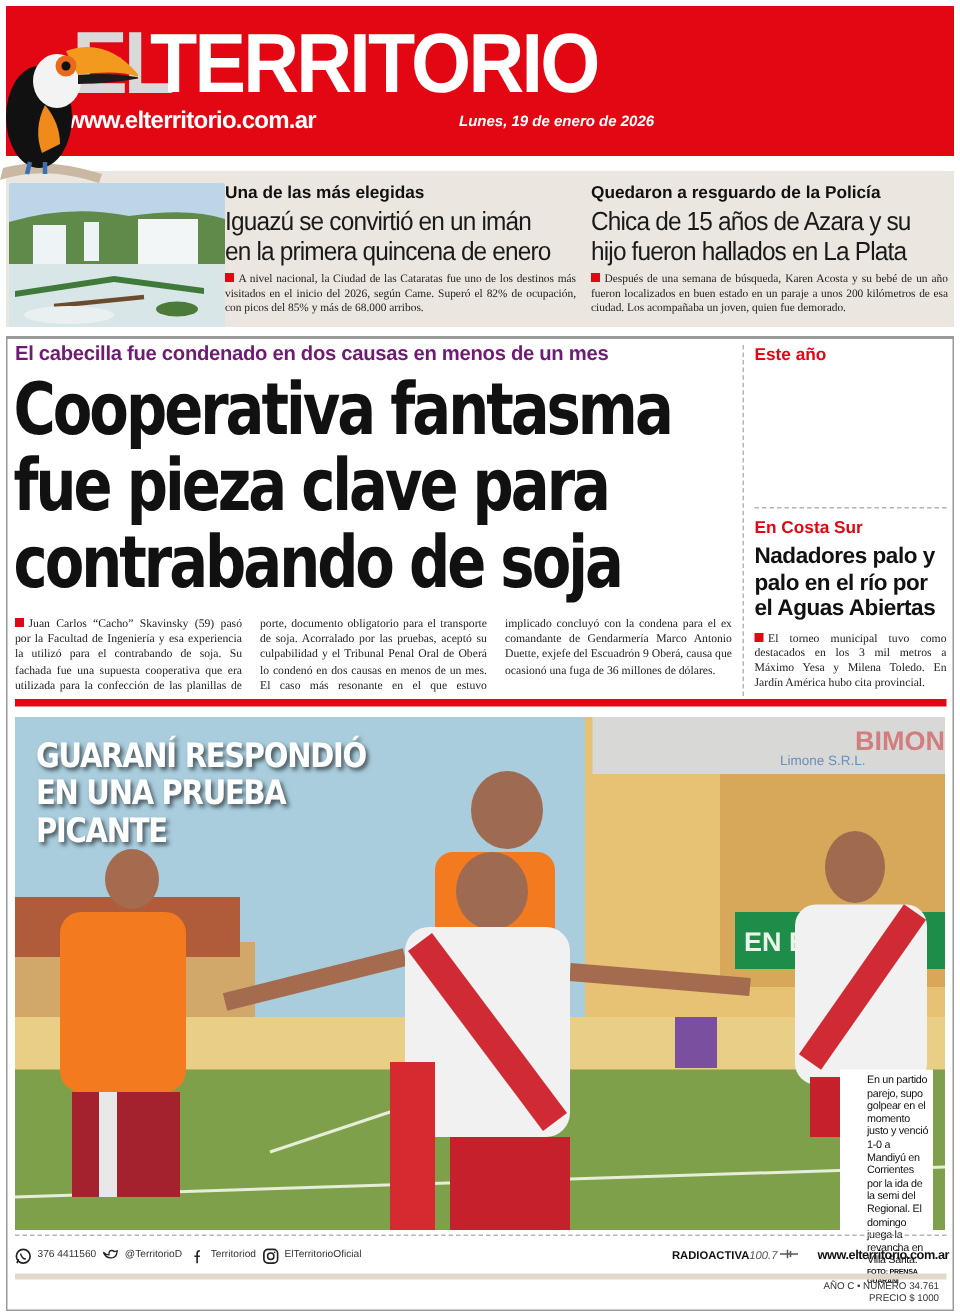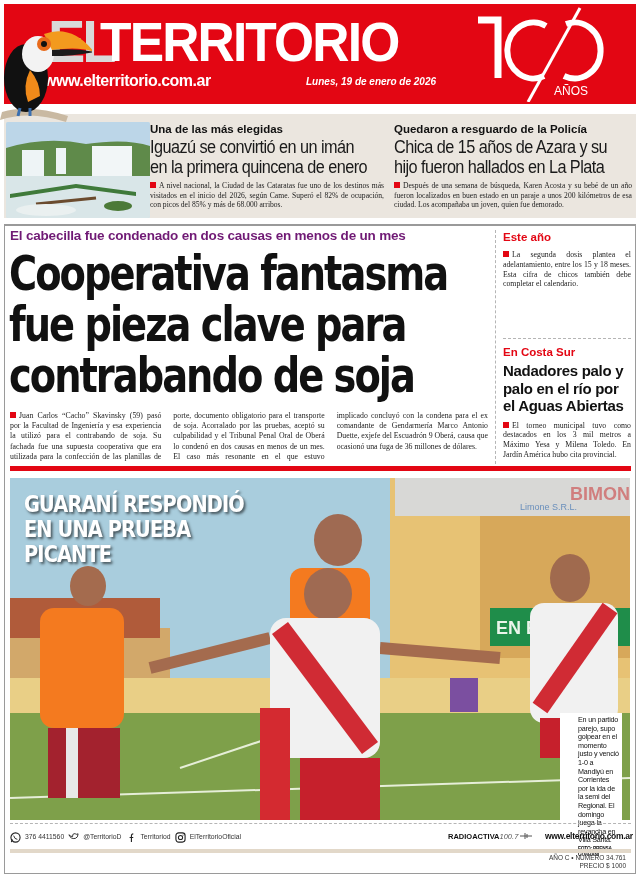--- a/index.html
+++ b/index.html
@@ -60,29 +60,20 @@
   .issue { position: absolute; right: 14px; top: 854px; text-align: right; font: 400 6.5px/8px "Liberation Sans", sans-serif; color: #333; }
 </style>
 </head>
 <body>
 
 <header class="masthead">
   <div class="logo-el">EL</div>
   <div class="logo-main">TERRITORIO</div>
   <div class="site-url">www.elterritorio.com.ar</div>
   <div class="date">Lunes, 19 de enero de 2026</div>
-  <div class="anniv">
-    <svg width="140" height="96" viewBox="0 0 140 96">
-      <path d="M10 14 H30 V72" fill="none" stroke="#fff" stroke-width="7"></path>
-      <path d="M78 20 A26 28 0 1 0 76 70" fill="none" stroke="#fff" stroke-width="6"></path>
-      <path d="M98 18 A26 28 0 1 1 96 70" fill="none" stroke="#fff" stroke-width="6"></path>
-      <line x1="112" y1="2" x2="60" y2="96" stroke="#fff" stroke-width="3"></line>
-    </svg>
-    <div class="anniv-label">AÑOS</div>
-  </div>
 </header>
 
 <svg class="toucan" viewBox="0 0 92 110">
   <path d="M2 100 Q30 92 68 104 L66 110 Q30 98 0 108 Z" fill="#c9b9a2"></path>
   <ellipse cx="26" cy="66" rx="22" ry="34" fill="#111"></ellipse>
   <ellipse cx="38" cy="42" rx="16" ry="18" fill="#f3f3f3"></ellipse>
   <path d="M44 22 Q72 12 94 40 Q80 34 52 38 Z" fill="#f39a1e"></path>
   <path d="M52 38 Q76 36 94 40 Q74 44 52 44 Z" fill="#1b1b1b"></path>
   <circle cx="44" cy="32" r="7" fill="#e86a1a"></circle>
   <circle cx="44" cy="32" r="3" fill="#111"></circle>
@@ -135,21 +126,20 @@
     <div>fue pieza clave para</div>
     <div>contrabando de soja</div>
   </h1>
   <p class="main-body"><span class="red-sq"></span><span>Juan Carlos “Cacho” Skavinsky (59) pasó por la Facultad de Ingeniería y esa experiencia la utilizó para el contrabando de soja. Su fachada fue una supuesta cooperativa que era utilizada para la confección de las planillas de porte, documento obligatorio para el transporte de soja. Acorralado por las pruebas, aceptó su culpabilidad y el Tribunal Penal Oral de Oberá lo condenó en dos causas en menos de un mes. El caso más resonante en el que estuvo implicado concluyó con la condena para el ex comandante de Gendarmería Marco Antonio Duette, exjefe del Escuadrón 9 Oberá, causa que ocasionó una fuga de 36 millones de dólares.</span></p>
 </article>
 
 <div class="vdiv"></div>
 
 <article class="side" style="top:230px;">
   <div class="side-kicker">Este año</div>
-  <p class="side-body"><span class="red-sq"></span><span>La segunda dosis plantea el adelantamiento, entre los 15 y 18 meses. Esta cifra de chicos también debe completar el calendario.</span></p>
 </article>
 <div class="side-sep"></div>
 <article class="side" style="top:345px;">
   <div class="side-kicker">En Costa Sur</div>
   <h2 class="side-head">Nadadores palo y palo en el río por el Aguas Abiertas</h2>
   <p class="side-body"><span class="red-sq"></span><span>El torneo municipal tuvo como destacados en los 3 mil metros a Máximo Yesa y Milena Toledo. En Jardín América hubo cita provincial.</span></p>
 </article>
 
 <div class="red-rule"></div>
 

